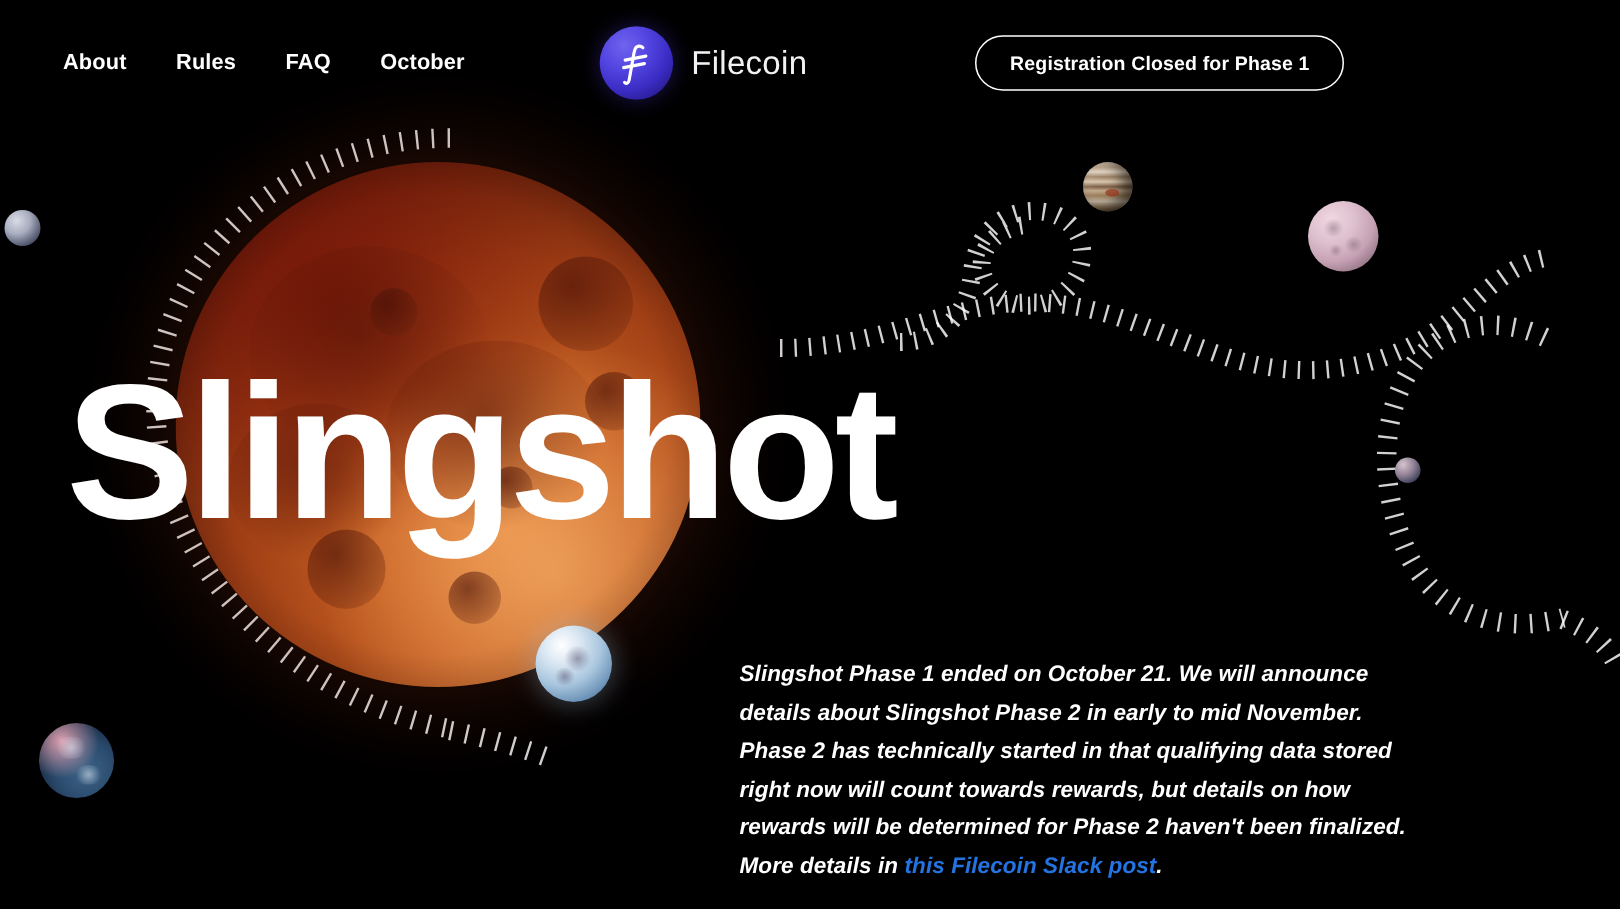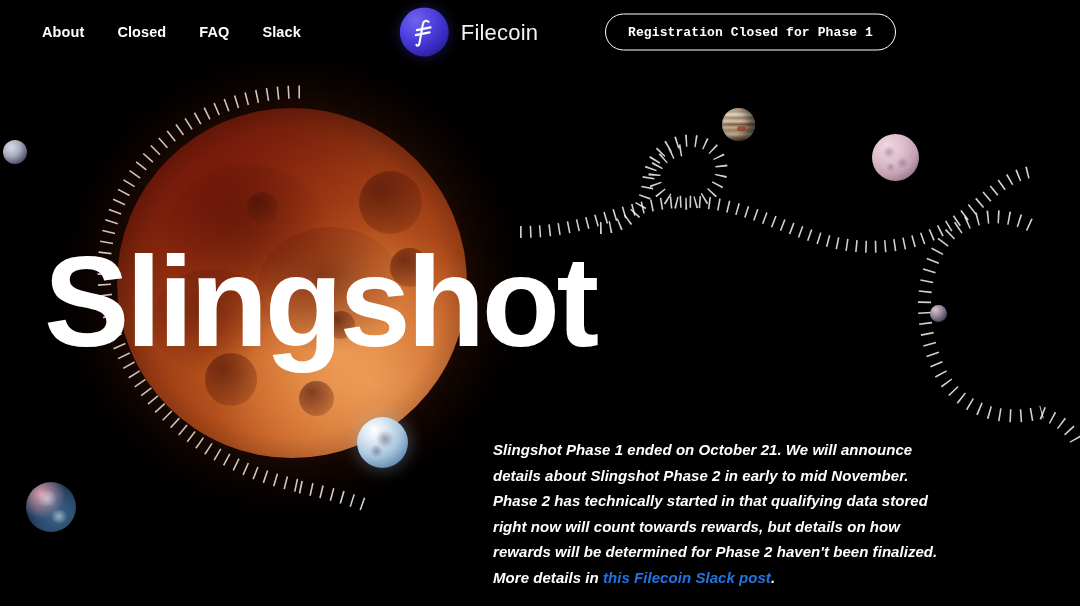--- a/index.html
+++ b/index.html
@@ -89,21 +89,21 @@
     left:930px; top:305px; width:17px; height:17px;
     background:radial-gradient(circle at 32% 28%, #d7c4cc 0%, #8e7f95 44%, #3c4258 78%, #12151f 100%);
   }
 
   
   #orbits { position:absolute; inset:0; width:1080px; height:606px; }
   #orbits .tickpath { fill:none; stroke:#ffffff; stroke-opacity:.82; }
 
   
   header {
-    position:absolute; left:0; top:4px; width:938px; height:56px;
+    position:absolute; left:0; top:14px; width:938px; height:56px;
     display:flex; align-items:center; z-index:40;
   }
   nav { display:flex; align-items:center; gap:33px; margin-left:42px; }
   nav a {
     color:#fff; font-size:14.5px; font-weight:700; letter-spacing:.1px;
     text-decoration:none; line-height:1;
   }
   .brand {
     position:absolute; left:50%; top:50%; transform:translate(-50%,-50%);
     display:flex; align-items:center; gap:12px;
@@ -116,21 +116,21 @@
     box-shadow:0 0 14px rgba(80,60,230,.35);
   }
   .brand-mark svg { display:block; }
   .brand-name {
     color:#f2f2f4; font-size:22px; font-weight:400; letter-spacing:.2px;
   }
   .reg-btn {
     position:absolute; right:42px; top:50%; transform:translateY(-50%);
     border:1.4px solid #ffffff; border-radius:22px;
     color:#fff; background:transparent;
-    font-family:Liberation Mono, monospace;
+    font-family:Liberation Sans, sans-serif;
     font-size:13px; font-weight:700; letter-spacing:.1px;
     padding:10px 22px; white-space:nowrap; cursor:pointer;
   }
 
   
   .hero-title {
     position:absolute; left:44px; top:238px; z-index:30;
     color:#fff; font-size:128px; font-weight:700;
     letter-spacing:-3.5px; line-height:1; white-space:nowrap;
     font-family:"Liberation Sans", sans-serif;
@@ -217,23 +217,23 @@
       <div class="crater" style="left:30%; top:62%; width:18%; height:16%;"></div>
     </div>
 
     <div class="planet" id="planet-tiny-orbit"></div>
   </div>
 
   <header>
 
     <nav>
       <a href="#">About</a>
-      <a href="#">Closed</a>
+      <a href="#">Rules</a>
       <a href="#">FAQ</a>
-      <a href="#">Slack</a>
+      <a href="#">October</a>
     </nav>
 
     <div class="brand">
       <span class="brand-mark">
         <svg width="26" height="30" viewBox="0 0 26 30" aria-hidden="true">
           <g fill="none" stroke="#ffffff" stroke-width="2.1" stroke-linecap="round">
             <path d="M16.8 4.4 C15.3 2.6 12.6 2.9 11.6 5.2 C10.9 6.9 10.6 9.2 10.2 11.6 L7.6 26.0 C7.2 28.2 5.4 28.6 4.6 27.4"></path>
             <path d="M5.0 12.6 L18.8 9.9"></path>
             <path d="M4.0 17.6 L17.8 14.9"></path>
           </g>

